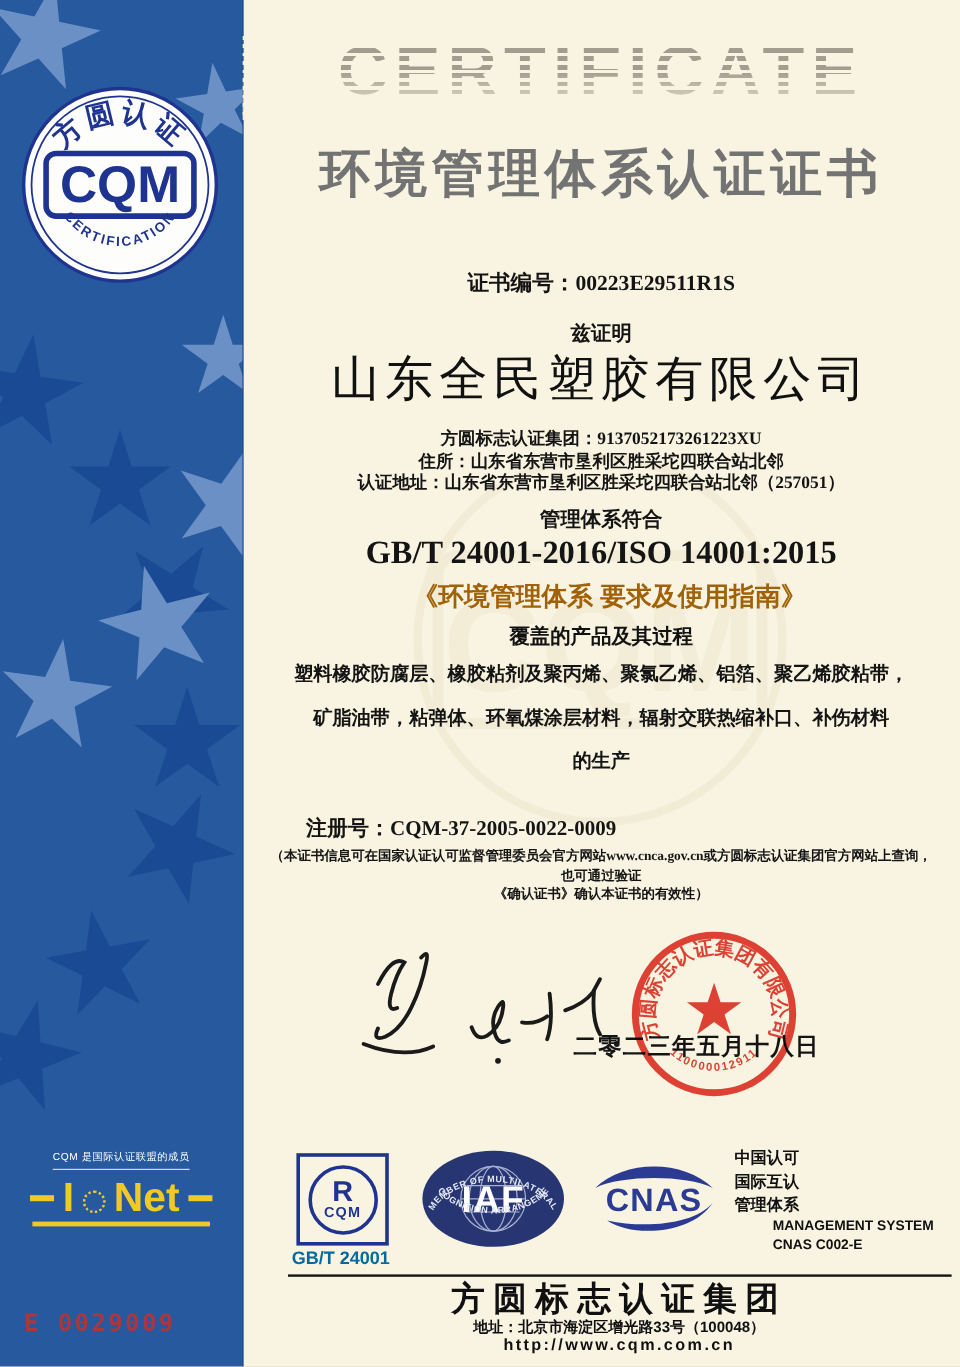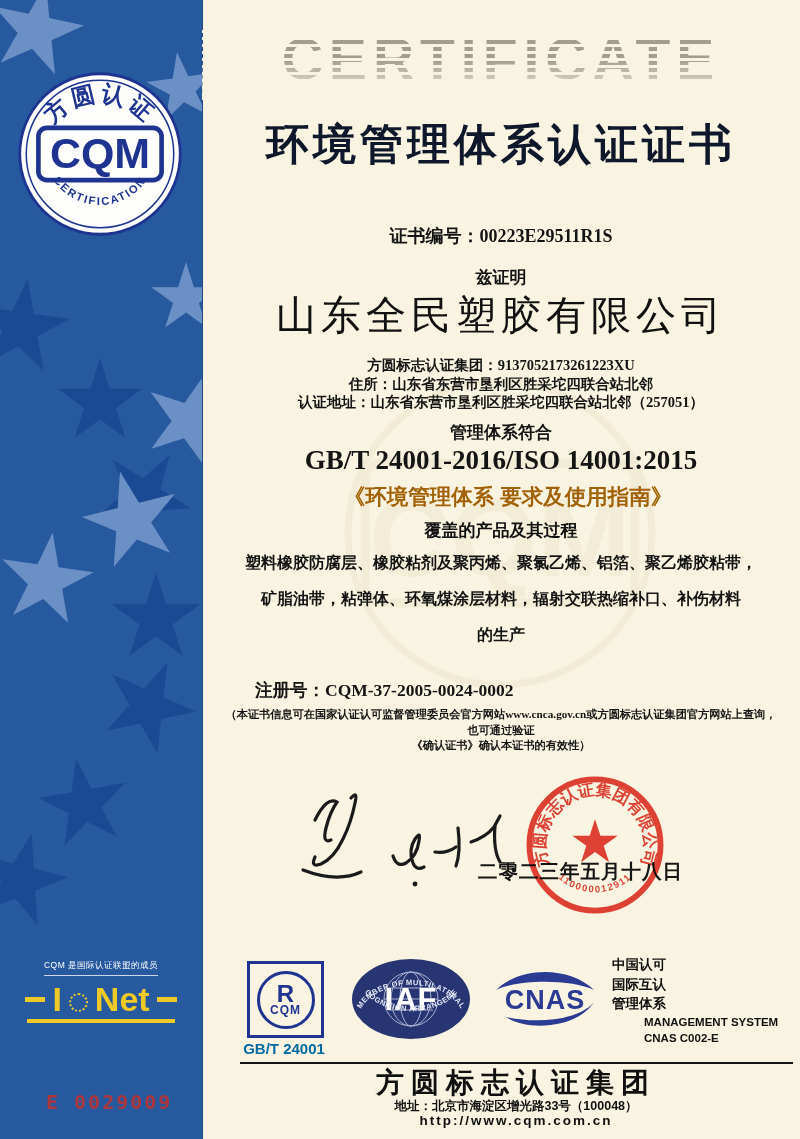--- a/index.html
+++ b/index.html
@@ -14,21 +14,21 @@
   .star.light{background:#6B90C5;}
   .star.dark{background:#1B4A94;}
   
   #wm-box{top:26px;height:74px;overflow:hidden;}
   #wm-text{font-family:"Liberation Sans",sans-serif;font-weight:800;font-size:57px;
            letter-spacing:6px;color:#A29E8F;white-space:nowrap;}
   #wm-stripes{position:absolute;inset:0;background:repeating-linear-gradient(to bottom,rgba(248,244,225,0) 0 4px,#F8F4E1 4px 7px);}
   #wm-fade{position:absolute;inset:0;background:linear-gradient(to bottom,rgba(248,244,225,0) 45%,rgba(248,244,225,.95) 96%);}
   
   .heiti{font-family:"Liberation Sans",sans-serif;}
-  #title{top:116px;font-size:43px;font-weight:800;letter-spacing:4px;color:#0f172a;}
+  #title{top:116px;font-size:43px;font-weight:800;letter-spacing:4px;color:#737373;}
   .serif-b{font-weight:700;color:#141414;}
   #ghost{opacity:.5;}
   
   #stamp{mix-blend-mode:multiply;opacity:.93;}
   
   #rcqm-square{left:247px;top:961px;width:71px;height:71px;border:3px solid #1E3490;
                display:flex;align-items:center;justify-content:center;background:transparent;}
   #rcqm-circle{width:52px;height:52px;border:3px solid #1E3490;border-radius:50%;
                display:flex;flex-direction:column;align-items:center;justify-content:center;color:#1E3490;
                font-family:"Liberation Sans",sans-serif;}
@@ -38,21 +38,21 @@
   .accred-en{font-size:11.5px;font-weight:800;line-height:16px;color:#101010;padding-left:32px;}
   
   #iqnet{left:6px;top:954px;width:190px;text-align:center;}
   #iqnet-caption{display:inline-block;color:#fff;font-family:"Liberation Sans",sans-serif;
                  font-size:8.5px;letter-spacing:.5px;border-bottom:1px solid #cfd9ea;padding-bottom:3px;}
   #iqnet-row{display:flex;align-items:center;justify-content:center;gap:7px;margin-top:6px;}
   .iq-dash{width:20px;height:5px;background:#EFC926;}
   .iq-letter{font-family:"Liberation Sans",sans-serif;font-weight:800;font-size:34px;color:#EFC926;line-height:34px;}
   #iq-q{width:15px;height:15px;border:2px dotted #EFC926;border-radius:50%;margin-top:6px;}
   #iqnet-underline{width:148px;height:4px;background:#EFC926;margin:3px auto 0;}
-  #band-serial{left:46px;top:1090px;color:#C3322D;font-family:"DejaVu Sans Mono",monospace;
+  #band-serial{left:20px;top:1090px;color:#C3322D;font-family:"DejaVu Sans Mono",monospace;
                font-size:20px;font-weight:700;letter-spacing:2px;opacity:.85;}
   .rule{left:240px;top:1062px;width:553px;height:2px;background:#161616;}
 </style>
 </head>
 <body>
 
 <div id="page">
 
   <div id="band">
     <div class="star light" style="left:-12px;top:-18px;width:96px;height:96px;transform:rotate(12deg);"></div>
@@ -128,21 +128,21 @@
   <div class="abs ctr serif-b" style="top:445px;font-size:27px;">GB/T 24001-2016/ISO 14001:2015</div>
   <div class="abs ctr heiti" style="top:482px;font-size:21.5px;font-weight:800;color:#a16207;margin-left:7px;">《环境管理体系 要求及使用指南》</div>
 
   <div class="abs ctr heiti" style="top:519px;font-size:17px;font-weight:800;color:#111;">覆盖的产品及其过程</div>
   <div class="abs serif-b" style="left:212px;top:545px;width:578px;text-align:center;font-size:16px;line-height:36px;">
     <div>塑料橡胶防腐层、橡胶粘剂及聚丙烯、聚氯乙烯、铝箔、聚乙烯胶粘带，</div>
     <div>矿脂油带，粘弹体、环氧煤涂层材料，辐射交联热缩补口、补伤材料</div>
     <div>的生产</div>
   </div>
 
-  <div class="abs serif-b" style="left:255px;top:678px;font-size:17.5px;">注册号：CQM-37-2005-0024-0002</div>
+  <div class="abs serif-b" style="left:255px;top:678px;font-size:17.5px;">注册号：CQM-37-2005-0022-0009</div>
 
   <div class="abs serif-b" style="left:221px;top:707px;width:560px;text-align:center;font-size:11.2px;line-height:15.5px;">
     <div>（本证书信息可在国家认证认可监督管理委员会官方网站www.cnca.gov.cn或方圆标志认证集团官方网站上查询，也可通过验证</div>
     <div>《确认证书》确认本证书的有效性）</div>
   </div>
 
   <svg class="abs" style="left:295px;top:780px;" width="250" height="115" viewBox="0 0 250 115">
     <g stroke="#1a1a1a" stroke-width="3.2" fill="none" stroke-linecap="round">
       <path d="M20,40 Q32,16 42,22 Q35,32 31,48 Q27,64 36,60"></path>
       <path d="M56,18 q7,-8 4,5 q-4,20 -12,36 q-9,19 -22,25 q-11,4 -6,-7"></path>

